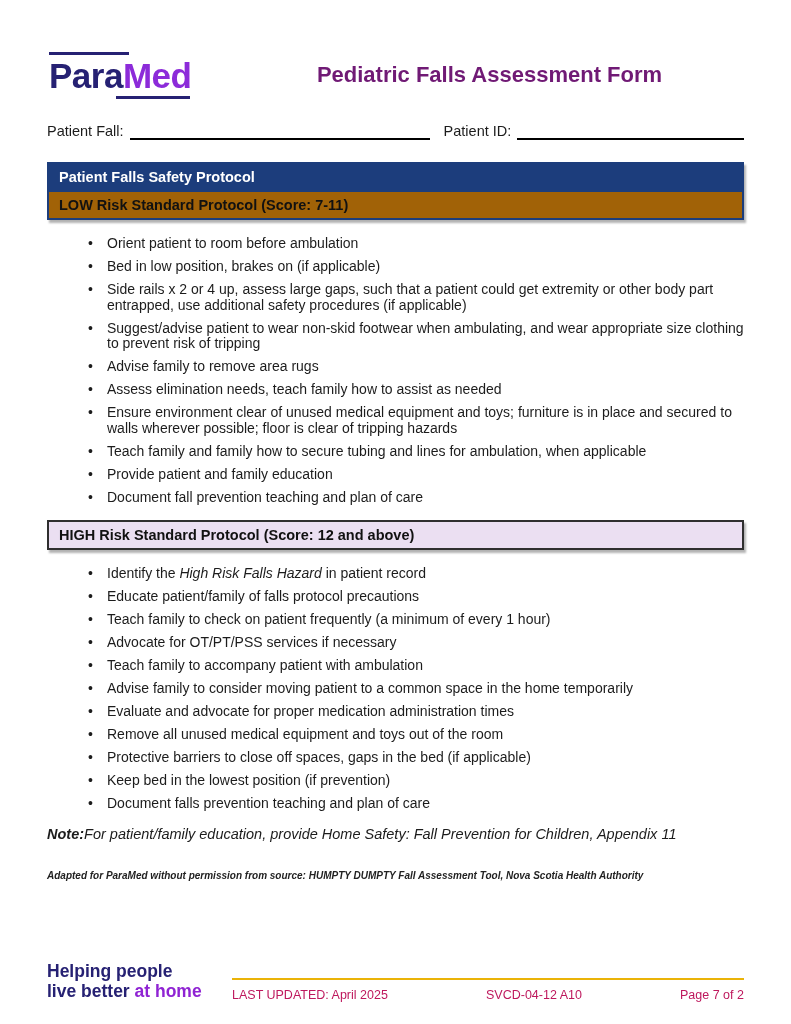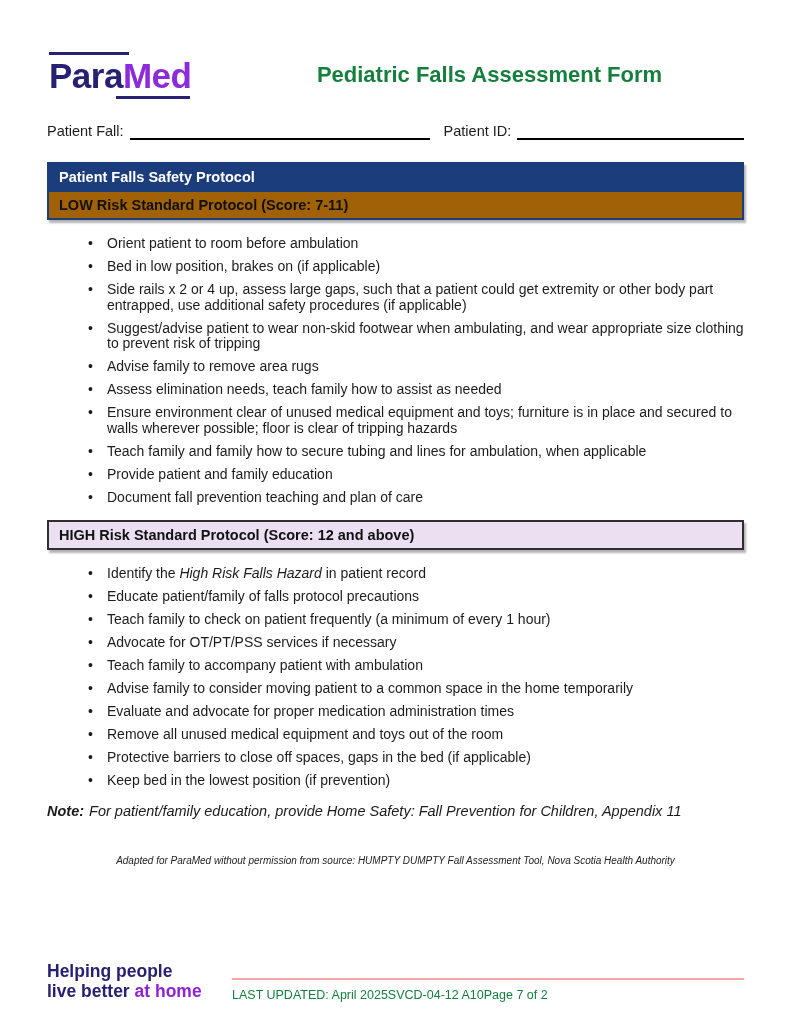--- a/index.html
+++ b/index.html
@@ -11,21 +11,21 @@
   .content{padding:8px 47px;}
   
   .header-row{display:flex;align-items:flex-start;padding-top:38px;}
   .logo{width:200px;position:relative;height:56px;}
   .logo-text{font-size:35px;font-weight:bold;letter-spacing:-0.5px;line-height:1;position:absolute;top:12px;left:2px;white-space:nowrap;}
   .logo-para{color:#262173;}
   .logo-med{color:#8C2BD9;}
   .logo-topline{position:absolute;top:6px;left:2px;width:80px;height:3px;background:#262173;}
   .logo-underline{position:absolute;top:50px;left:69px;width:74px;height:3px;background:#262173;}
   .title-wrap{flex:1;text-align:center;padding-top:16px;padding-right:56px;}
-  .page-title{font-size:22px;font-weight:bold;color:#15803d;margin-left:44px;}
+  .page-title{font-size:22px;font-weight:bold;color:#701a75;margin-left:44px;}
   
   .patient-row{display:flex;align-items:flex-end;margin-top:20px;font-size:14.5px;}
   .plabel{white-space:nowrap;padding-bottom:1px;}
   .pline{border-bottom:2px solid #000;height:16px;}
   .pline.name{width:300px;margin-left:6px;margin-right:14px;}
   .pline.id{flex:1;margin-left:6px;}
   
   .proto-block{margin-top:22px;border:2px solid #1C3D7C;box-shadow:2px 3px 2px rgba(0,0,0,0.30);}
   .proto-header{background:#1C3D7C;color:#fff;font-weight:bold;font-size:14.5px;padding:5px 10px;}
   .low-bar{background:#a16207;color:#111;font-weight:bold;font-size:14.5px;padding:5px 10px;border-top:2px solid #1C3D7C;}
@@ -34,29 +34,29 @@
   ul.bullets{list-style:none;margin:16px 0 0 0;padding:0 0 0 41px;}
   ul.bullets li{
     position:relative;padding-left:19px;font-size:14px;line-height:15.5px;
     margin-bottom:7.5px;color:#1c1c1c;
   }
   ul.bullets li::before{content:"\2022";position:absolute;left:0;top:0;font-size:14px;}
   ul.bullets li em{font-style:italic;}
   
   .note-line{margin-top:14px;font-size:14.5px;font-style:italic;}
   .note-label{font-weight:bold;}
-  .note-text{margin-left:5px;}
+  .note-text{}
   
-  .attribution{margin-top:36px;text-align:center;font-size:10px;font-weight:normal;font-style:italic;color:#222;}
+  .attribution{margin-top:28px;text-align:left;font-size:10px;font-weight:bold;font-style:italic;color:#222;}
   
   .footer{position:absolute;left:47px;right:47px;bottom:22px;display:flex;align-items:flex-end;}
   .tagline{width:185px;font-size:17.5px;font-weight:bold;line-height:1.18;white-space:nowrap;}
   .tag-blue{color:#262173;}
   .tag-purple{color:#8F23D3;text-align:right;}
-  .footer-right{flex:1;border-top:2px solid #fca5a5;padding-top:8px;display:flex;font-size:12.5px;color:#15803d;}
+  .footer-right{flex:1;border-top:2px solid #eab308;padding-top:8px;display:flex;justify-content:space-between;font-size:12.5px;color:#be185d;}
   .footer-right span{white-space:nowrap;}
 </style>
 </head>
 <body>
 
 <div class="page">
   <div class="content">
 
     <div class="header-row">
       <div class="logo">
@@ -102,20 +102,21 @@
         <li><span>Identify the </span><em>High Risk Falls Hazard</em><span> in patient record</span></li>
         <li>Educate patient/family of falls protocol precautions</li>
         <li>Teach family to check on patient frequently (a minimum of every 1 hour)</li>
         <li>Advocate for OT/PT/PSS services if necessary</li>
         <li>Teach family to accompany patient with ambulation</li>
         <li>Advise family to consider moving patient to a common space in the home temporarily</li>
         <li>Evaluate and advocate for proper medication administration times</li>
         <li>Remove all unused medical equipment and toys out of the room</li>
         <li>Protective barriers to close off spaces, gaps in the bed (if applicable)</li>
         <li>Keep bed in the lowest position (if prevention)</li>
+        <li>Document falls prevention teaching and plan of care</li>
       </ul>
 
     <div class="note-line">
       <span class="note-label">Note:</span><span class="note-text">For patient/family education, provide Home Safety: Fall Prevention for Children, Appendix 11</span>
     </div>
 
     <div class="attribution">Adapted for ParaMed without permission from source: HUMPTY DUMPTY Fall Assessment Tool, Nova Scotia Health Authority</div>
 
   </div>
 

